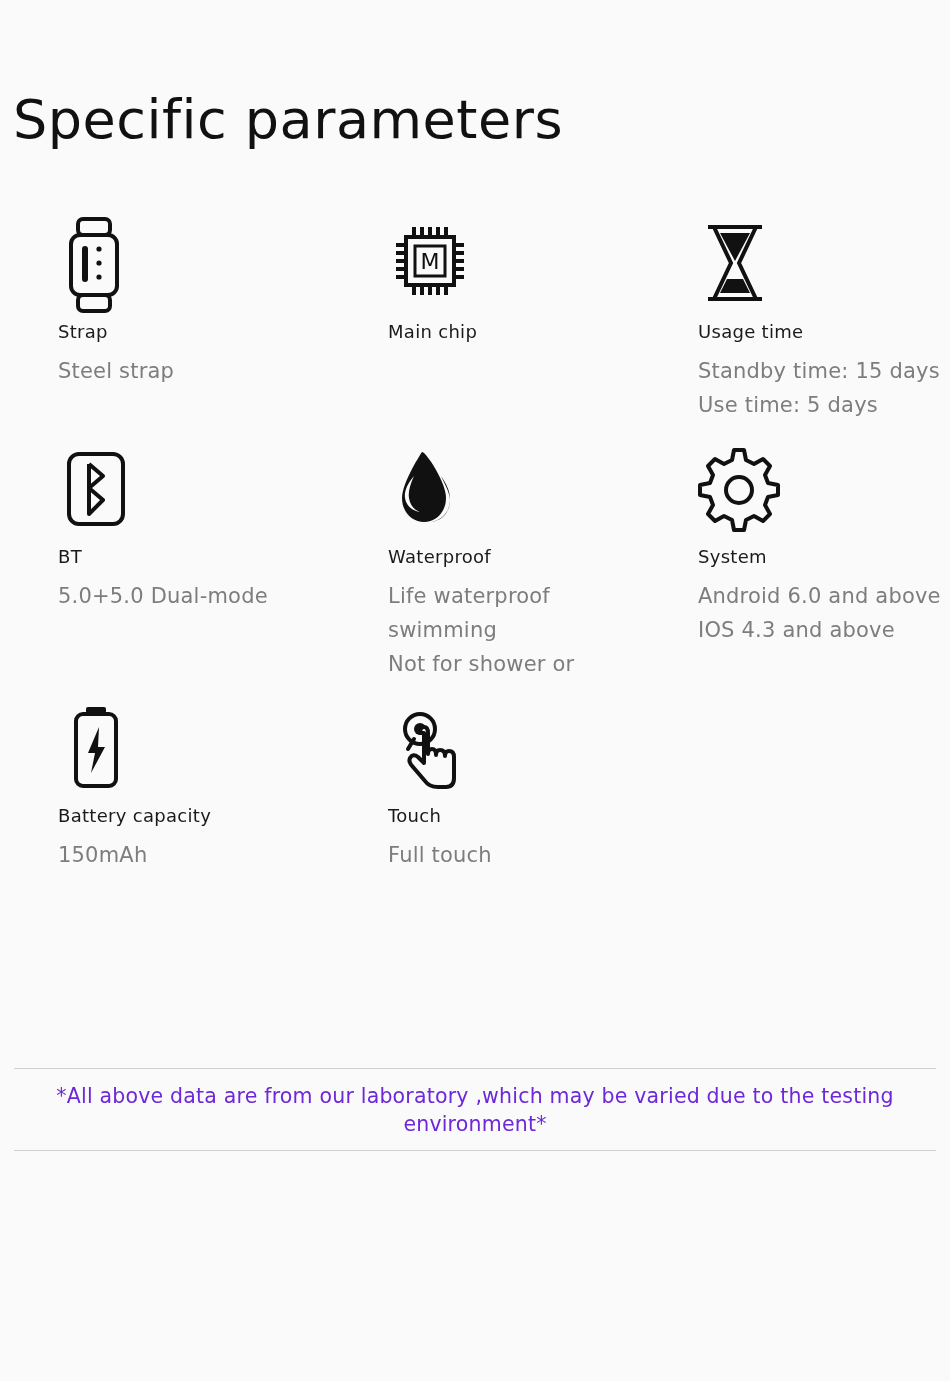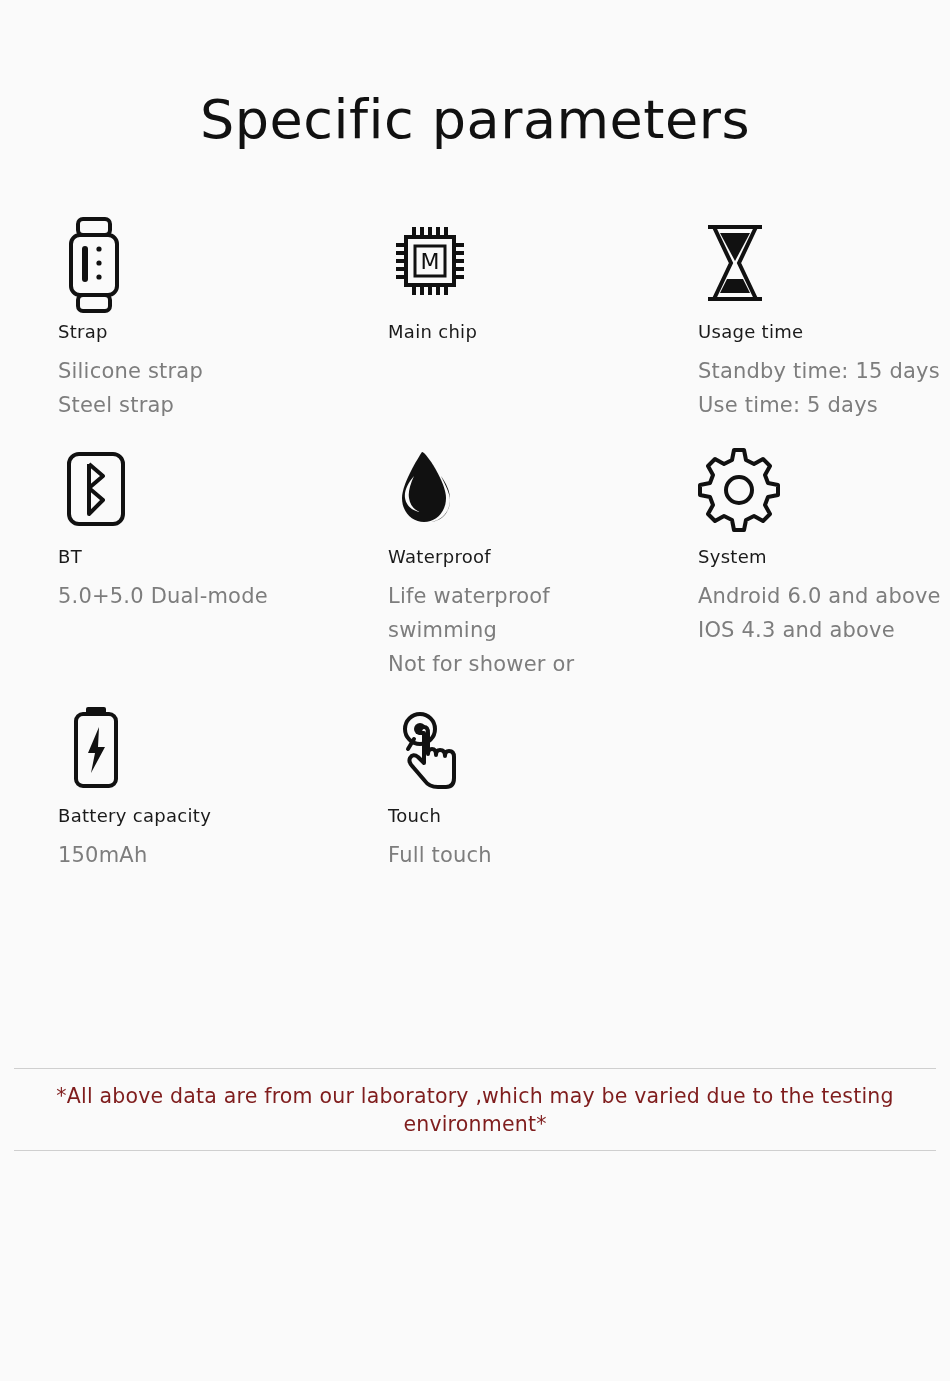--- a/index.html
+++ b/index.html
@@ -9,27 +9,27 @@
     background: #ffffff;
     font-family: "DejaVu Sans", sans-serif;
   }
   .page {
     position: relative;
     width: 950px; height: 1381px;
     background: #fafafa;
     overflow: hidden;
   }
   .title {
-    text-align: center;
     font-size: 54px;
     color: #111;
     font-weight: 400;
     letter-spacing: 0.5px;
     padding-top: 88px;
     font-family: "DejaVu Sans", sans-serif;
+    margin-left: 13px;
   }
   .grid {
     margin-top: 62px;
     padding: 0 52px 0 58px;
     display: grid;
     grid-template-columns: 330px 310px 250px;
     grid-auto-rows: auto;
     row-gap: 0;
   }
   .cell { padding-bottom: 16px; }
@@ -58,21 +58,21 @@
     right: 14px;
     top: 1068px;
   }
   .hr {
     border-top: 1px solid #cfcfcf;
     height: 0;
   }
   .footnote {
     text-align: center;
     font-size: 20.5px;
-    color: #7f1d1d;
+    color: #6d28d9;
     line-height: 1.35;
     padding: 14px 22px 12px 22px;
     letter-spacing: 0.2px;
   }
   svg { display: block; }
 </style>
 </head>
 <body>
 
 <div class="page">
@@ -87,21 +87,20 @@
           <rect x="20" y="4" width="32" height="16" rx="5" fill="none" stroke="#111" stroke-width="4"></rect>
           <rect x="13" y="20" width="46" height="60" rx="9" fill="none" stroke="#111" stroke-width="4"></rect>
           <rect x="20" y="80" width="32" height="16" rx="5" fill="none" stroke="#111" stroke-width="4"></rect>
           <circle cx="41" cy="34" r="2.6" fill="#111"></circle>
           <circle cx="41" cy="48" r="2.6" fill="#111"></circle>
           <circle cx="41" cy="62" r="2.6" fill="#111"></circle>
           <rect x="24" y="31" width="6" height="36" rx="3" fill="#111"></rect>
         </svg>
       </div>
       <div class="cell-title">Strap</div>
-      <div class="cell-line">Silicone strap</div>
       <div class="cell-line">Steel strap</div>
     </div>
 
 
     <div class="cell">
       <div class="icon-wrap">
         <svg width="84" height="100" viewBox="0 0 84 100">
           <rect x="18" y="22" width="48" height="48" fill="none" stroke="#111" stroke-width="4"></rect>
           <rect x="27" y="31" width="30" height="30" fill="none" stroke="#111" stroke-width="3"></rect>
           <g stroke="#111" stroke-width="4">

